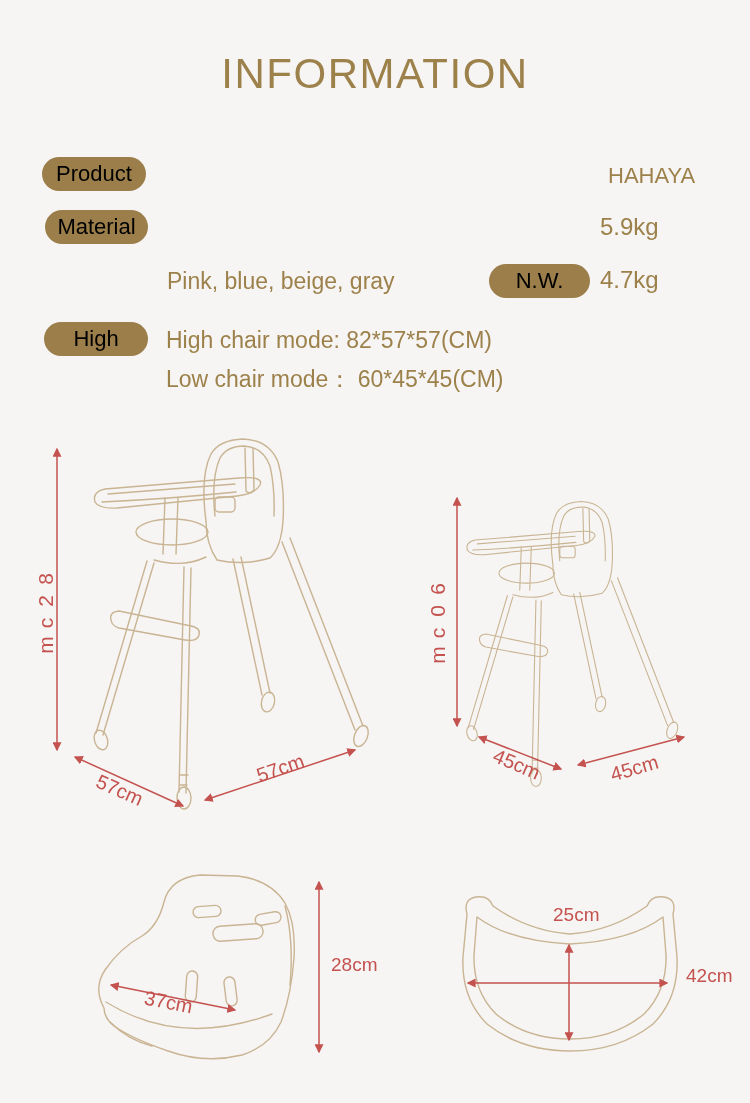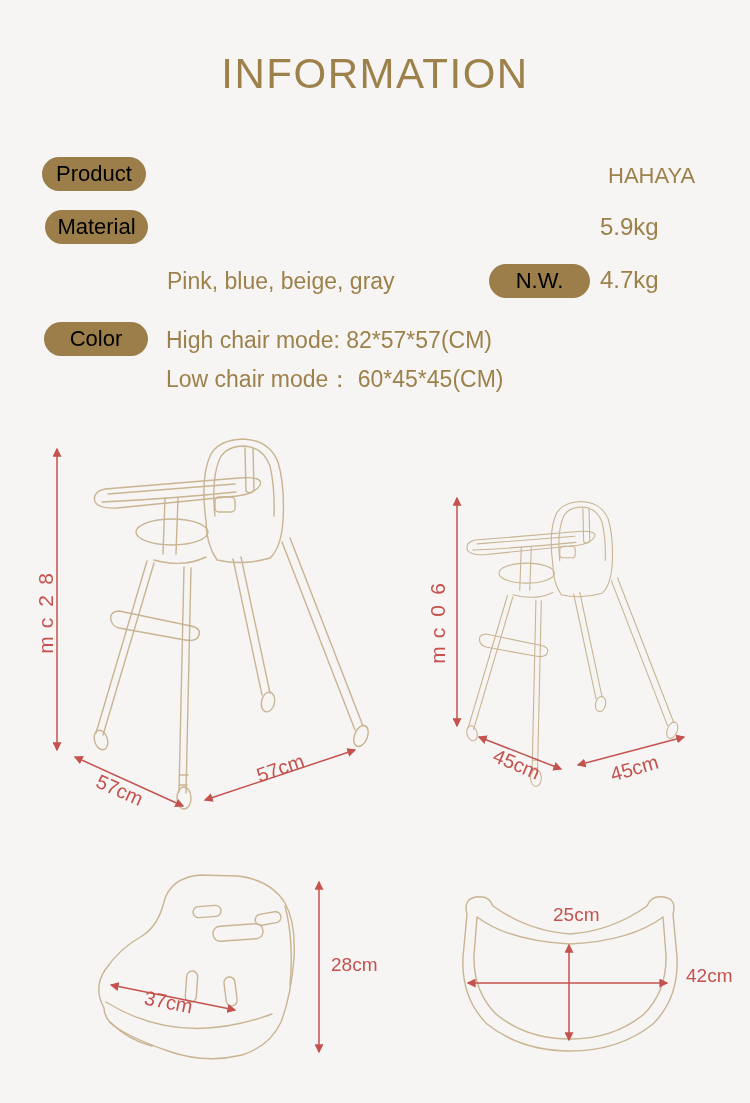--- a/index.html
+++ b/index.html
@@ -53,21 +53,21 @@
     <span>Product</span>
   </div>
 
   <div class="pill" style="left:45px;top:210px;width:103px;">
     <span>Material</span>
   </div>
 
   <div class="val" style="left:167px;top:268px;">Pink, blue, beige, gray</div>
 
   <div class="pill" style="left:44px;top:322px;width:104px;">
-    <span>Color</span>
+    <span>High</span>
   </div>
   <div class="val" style="left:166px;top:327px;">High chair mode: 82*57*57(CM)</div>
   <div class="val" style="left:166px;top:364px;">Low chair mode：  60*45*45(CM)</div>
 
   <div class="val" style="left:608px;top:163px;font-size:22px;">HAHAYA</div>
 
   <div class="val" style="left:600px;top:213px;font-size:24px;">5.9kg</div>
 
   <div class="pill" style="left:489px;top:264px;width:101px;">
     <span>N.W.</span>

